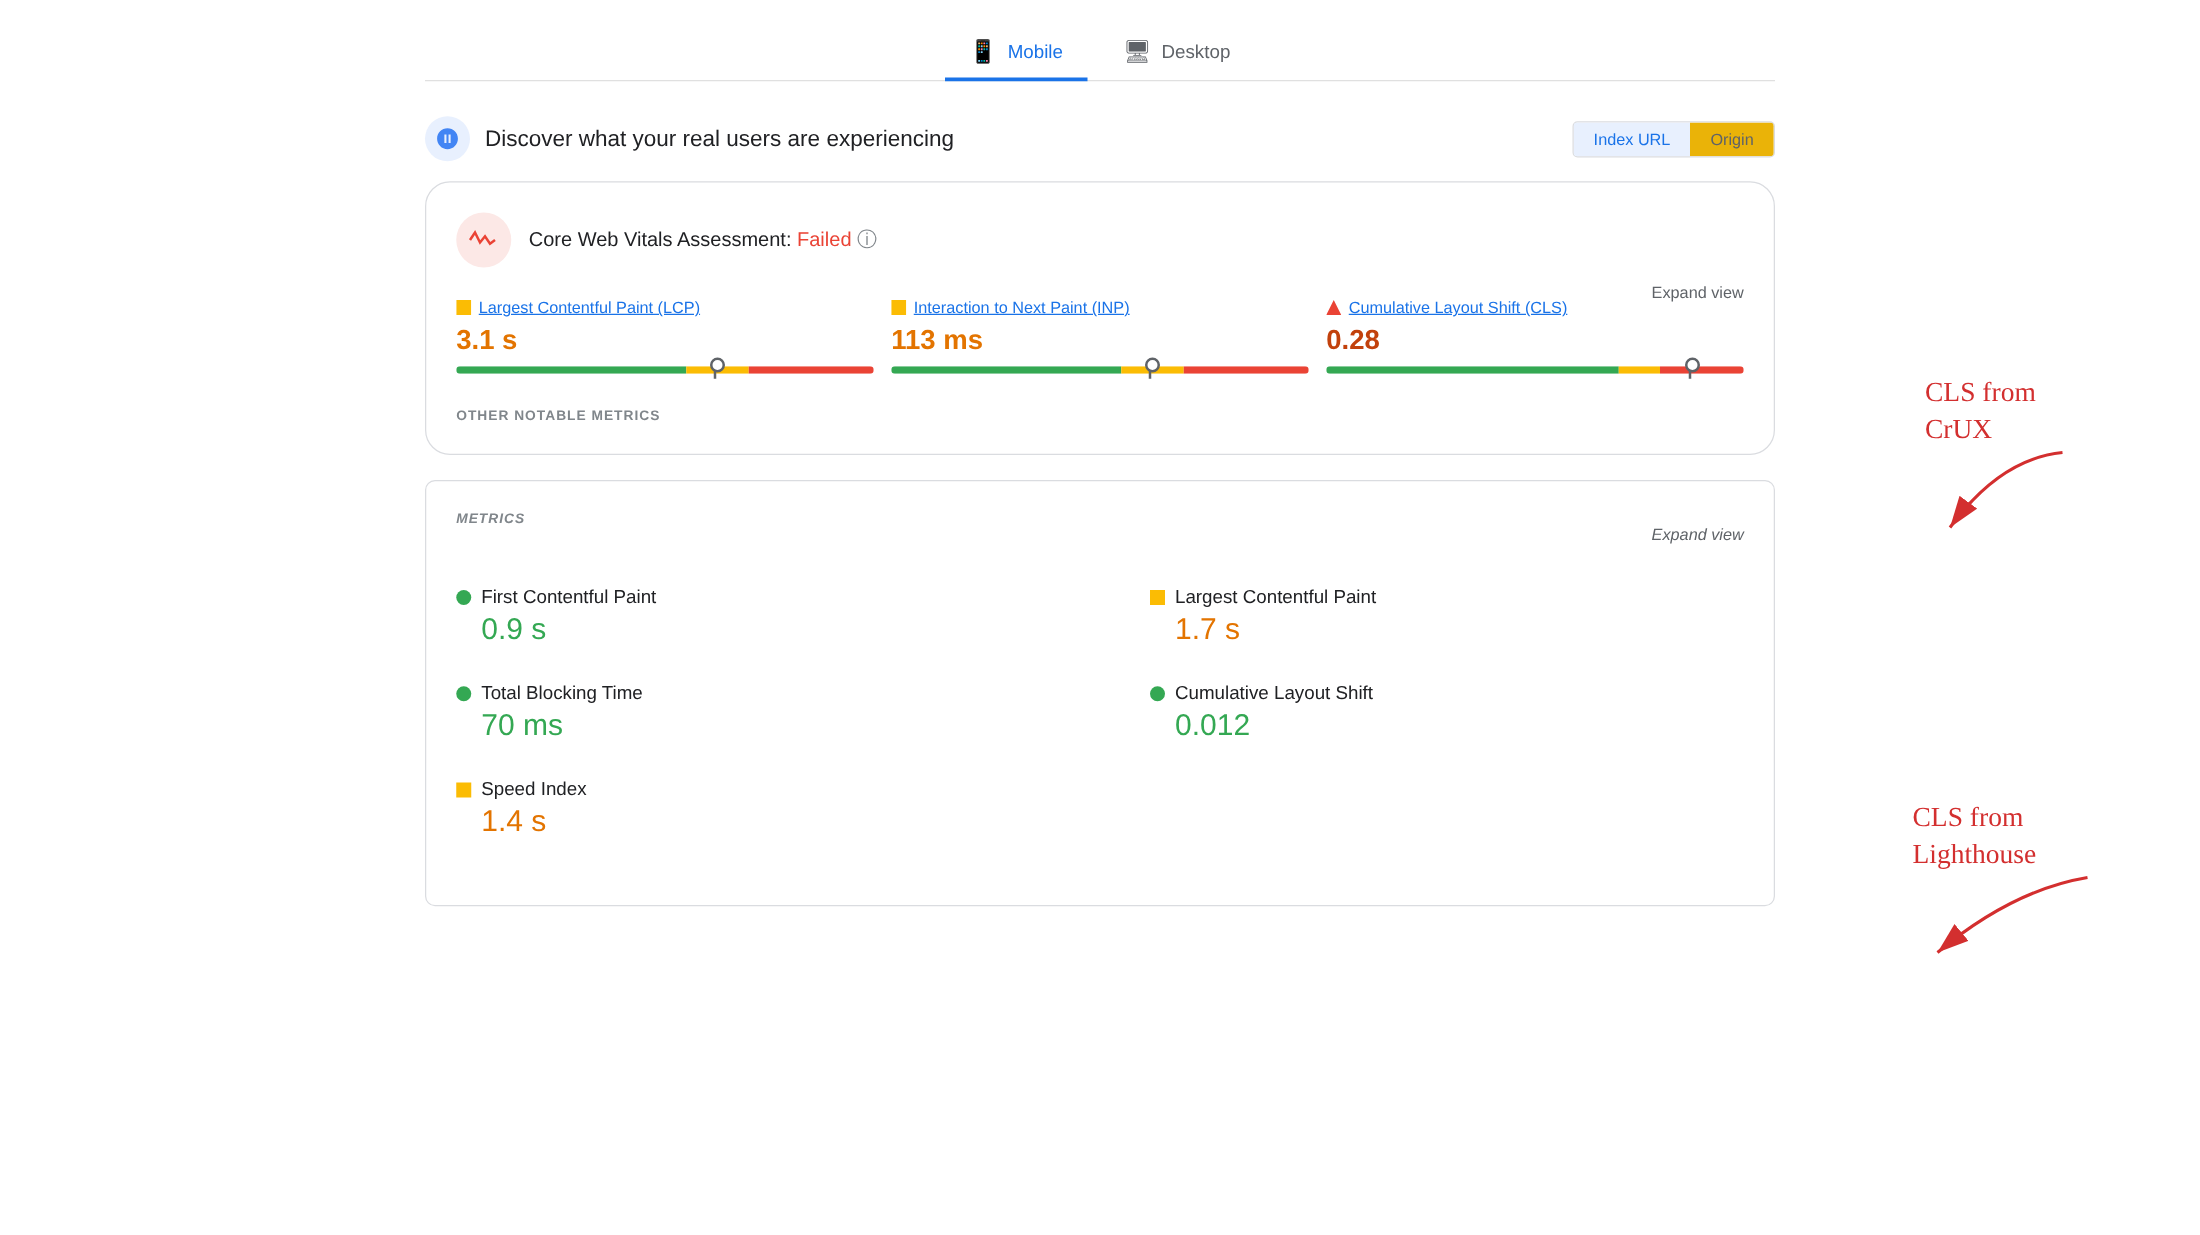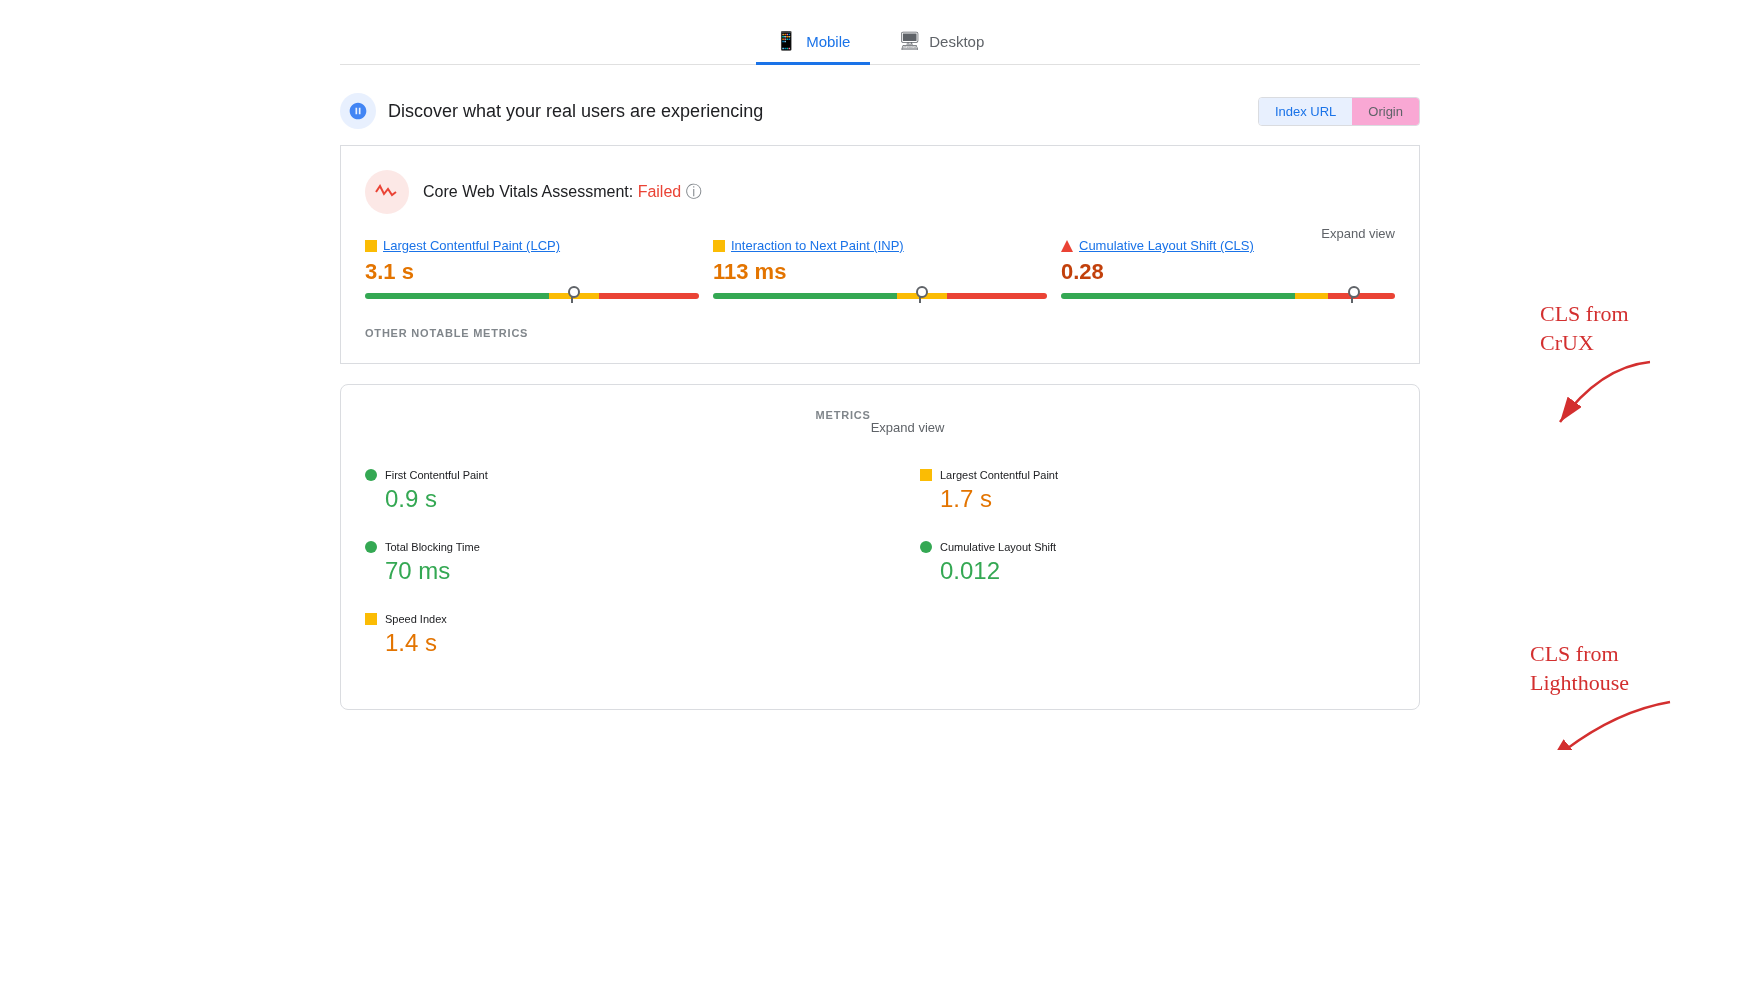--- a/index.html
+++ b/index.html
@@ -71,34 +71,34 @@
     .toggle-group {
       display: flex;
       border: 1px solid #dadce0;
       border-radius: 4px;
       overflow: hidden;
     }
     .toggle-btn {
       padding: 6px 16px;
       font-size: 13px;
       cursor: pointer;
-      background: #f9a8d4;
+      background: #eab308;
       color: #5f6368;
       border: none;
     }
     .toggle-btn.active {
       background: #e8f0fe;
       color: #1a73e8;
       font-weight: 500;
     }
 
     
     .card {
       border: 1px solid #dadce0;
-      border-radius: 0;
+      border-radius: 20px;
       padding: 24px;
       margin-bottom: 20px;
       background: #fff;
       position: relative;
     }
 
     .cwv-header {
       display: flex;
       align-items: center;
       gap: 14px;
@@ -252,21 +252,21 @@
     }
     .metric-entry:nth-child(even) {
       padding-left: 40px;
     }
 
     .metric-name-row {
       display: flex;
       align-items: center;
       gap: 8px;
       margin-bottom: 4px;
-      font-size: 11px;
+      font-size: 15px;
       color: #202124;
     }
     .dot-green {
       width: 12px;
       height: 12px;
       background: #34a853;
       border-radius: 50%;
       flex-shrink: 0;
     }
     .dot-square-orange {
@@ -422,21 +422,21 @@
           </div>
           <div class="bar-marker" style="left: 87%"></div>
         </div>
       </div>
     </div>
 
     <div class="section-label" style="margin-top: 28px;">OTHER NOTABLE METRICS</div>
   </div>
 
   <div class="metrics-card">
-    <div style="display: flex; justify-content: center; align-items: center; margin-bottom: 24px;">
+    <div style="display: flex; justify-content: space-between; align-items: center; margin-bottom: 24px; font-style: italic;">
       <div class="metrics-card-header">METRICS</div>
       <a class="expand-link" style="position: static;">Expand view</a>
     </div>
 
     <div class="metrics-grid">
 
       <div class="metric-entry">
         <div class="metric-name-row">
           <span class="dot-green"></span>
           <span>First Contentful Paint</span>

